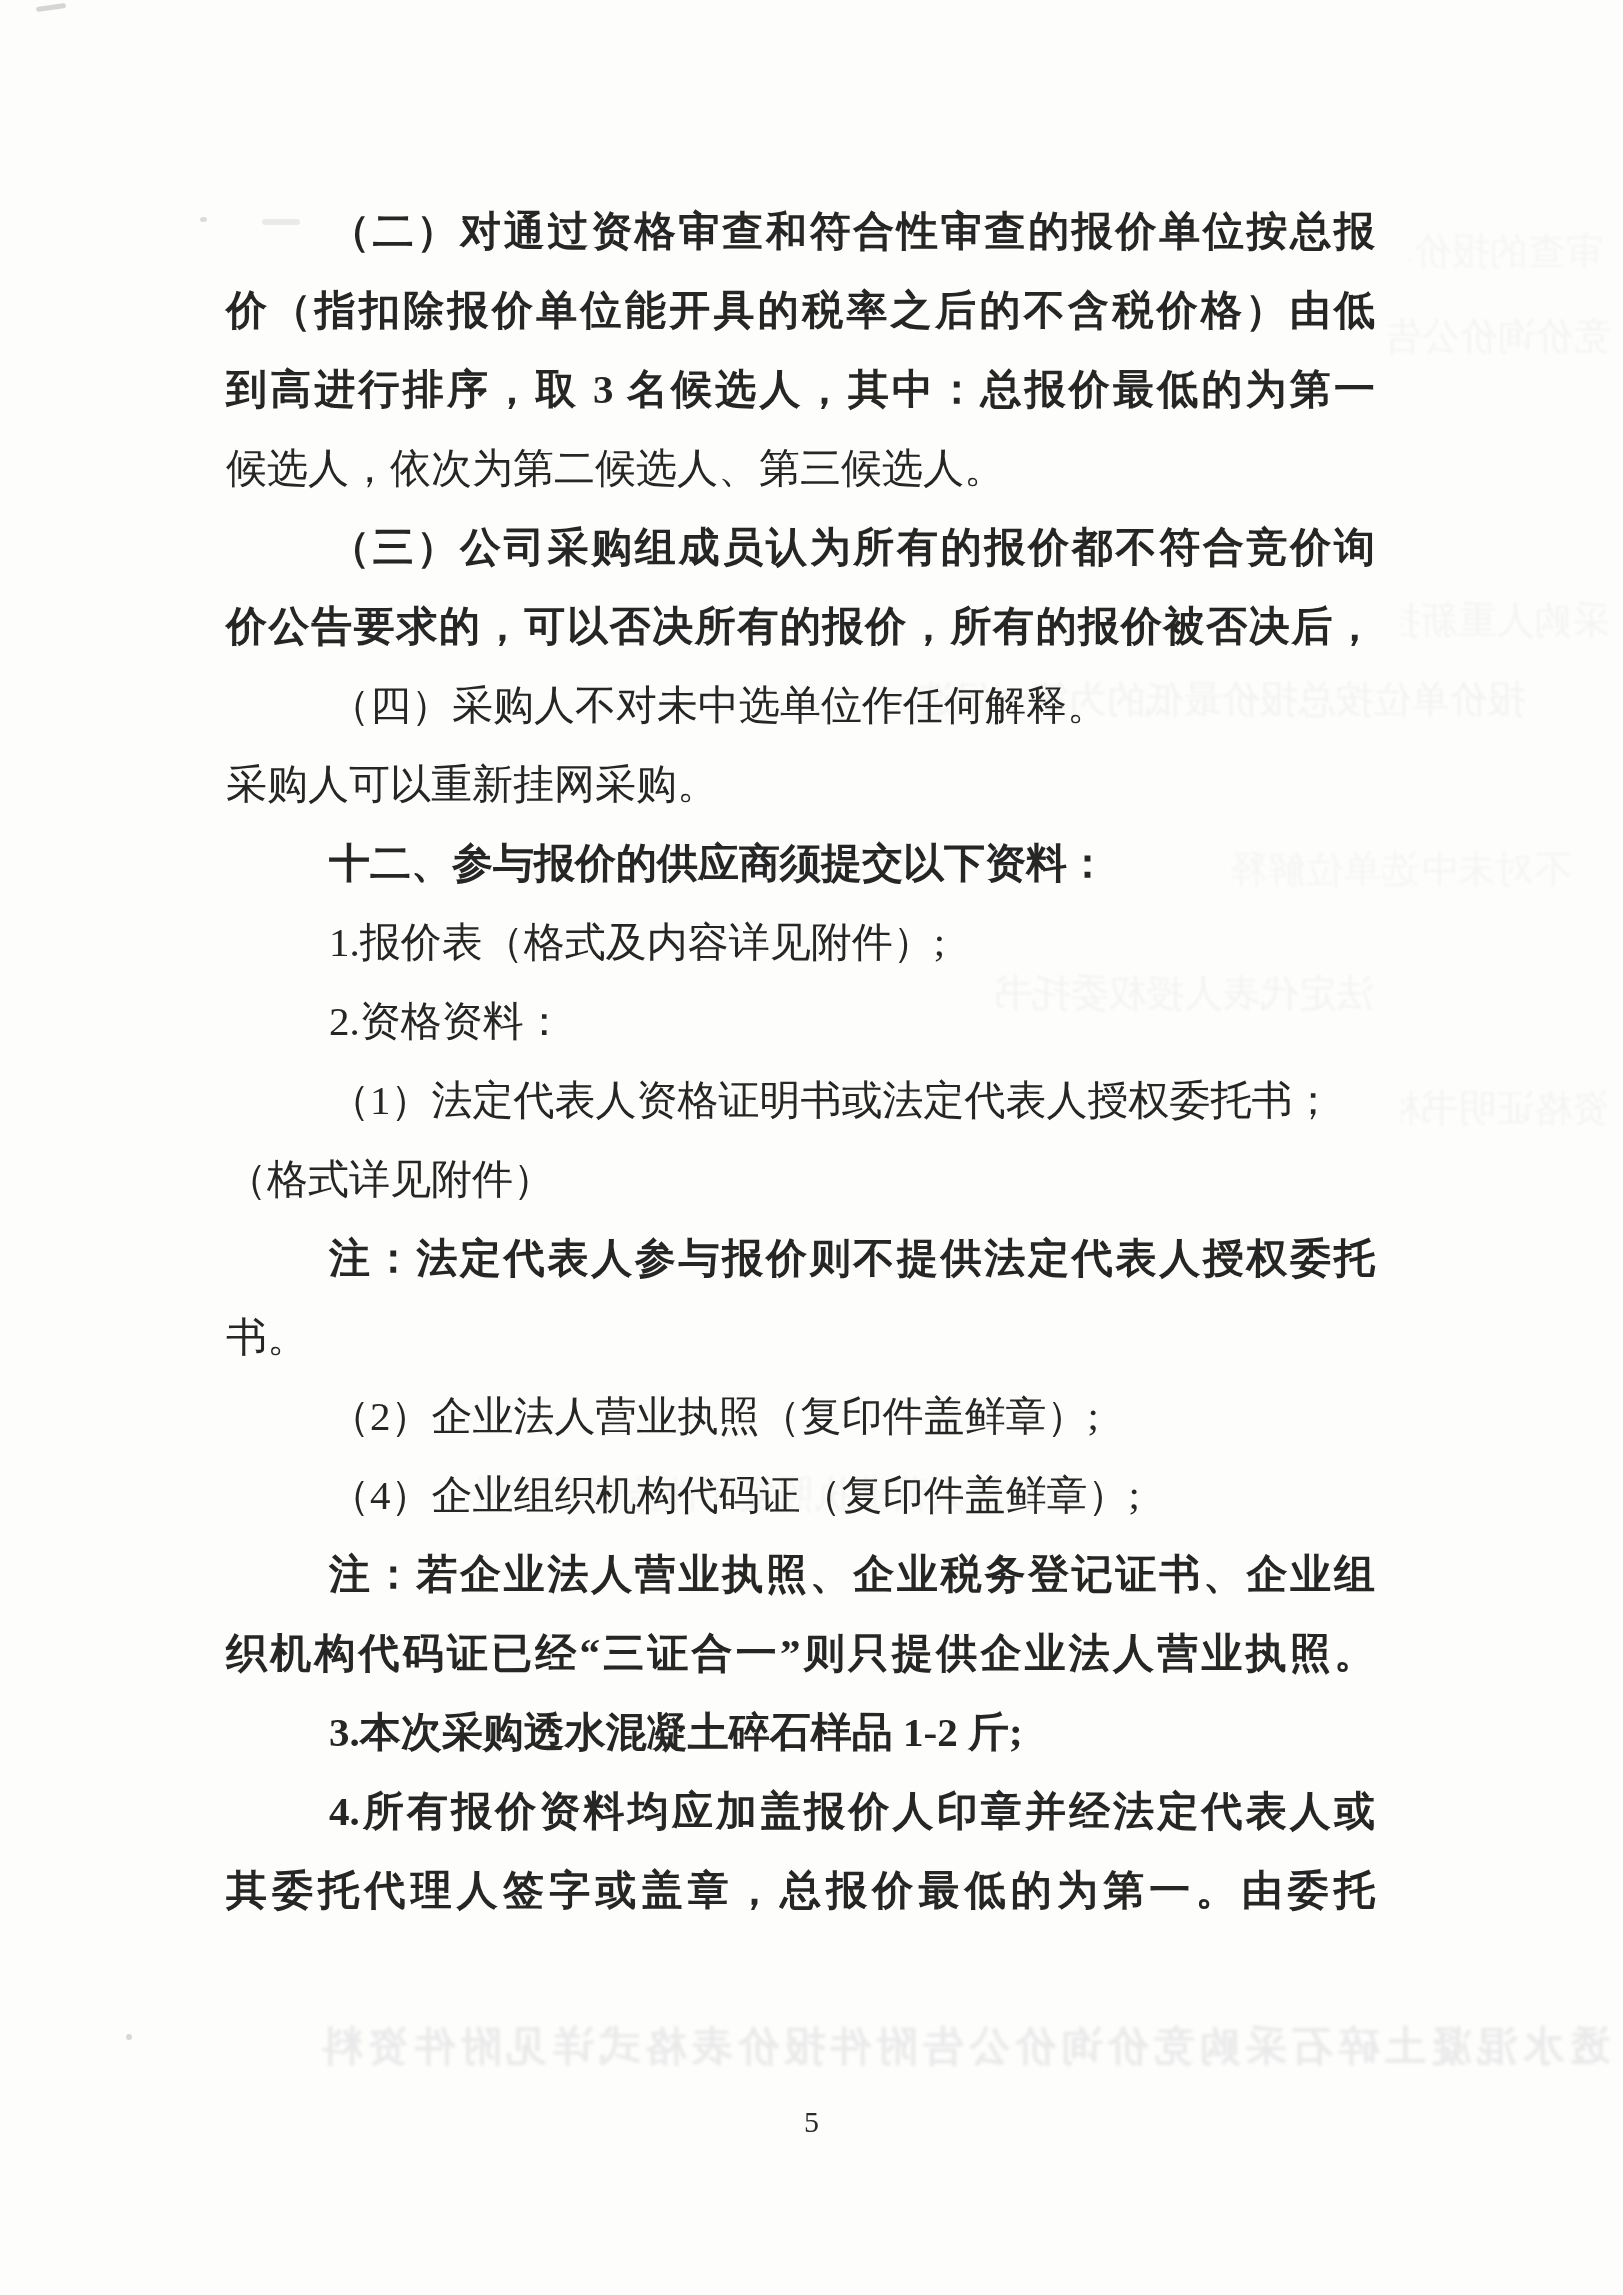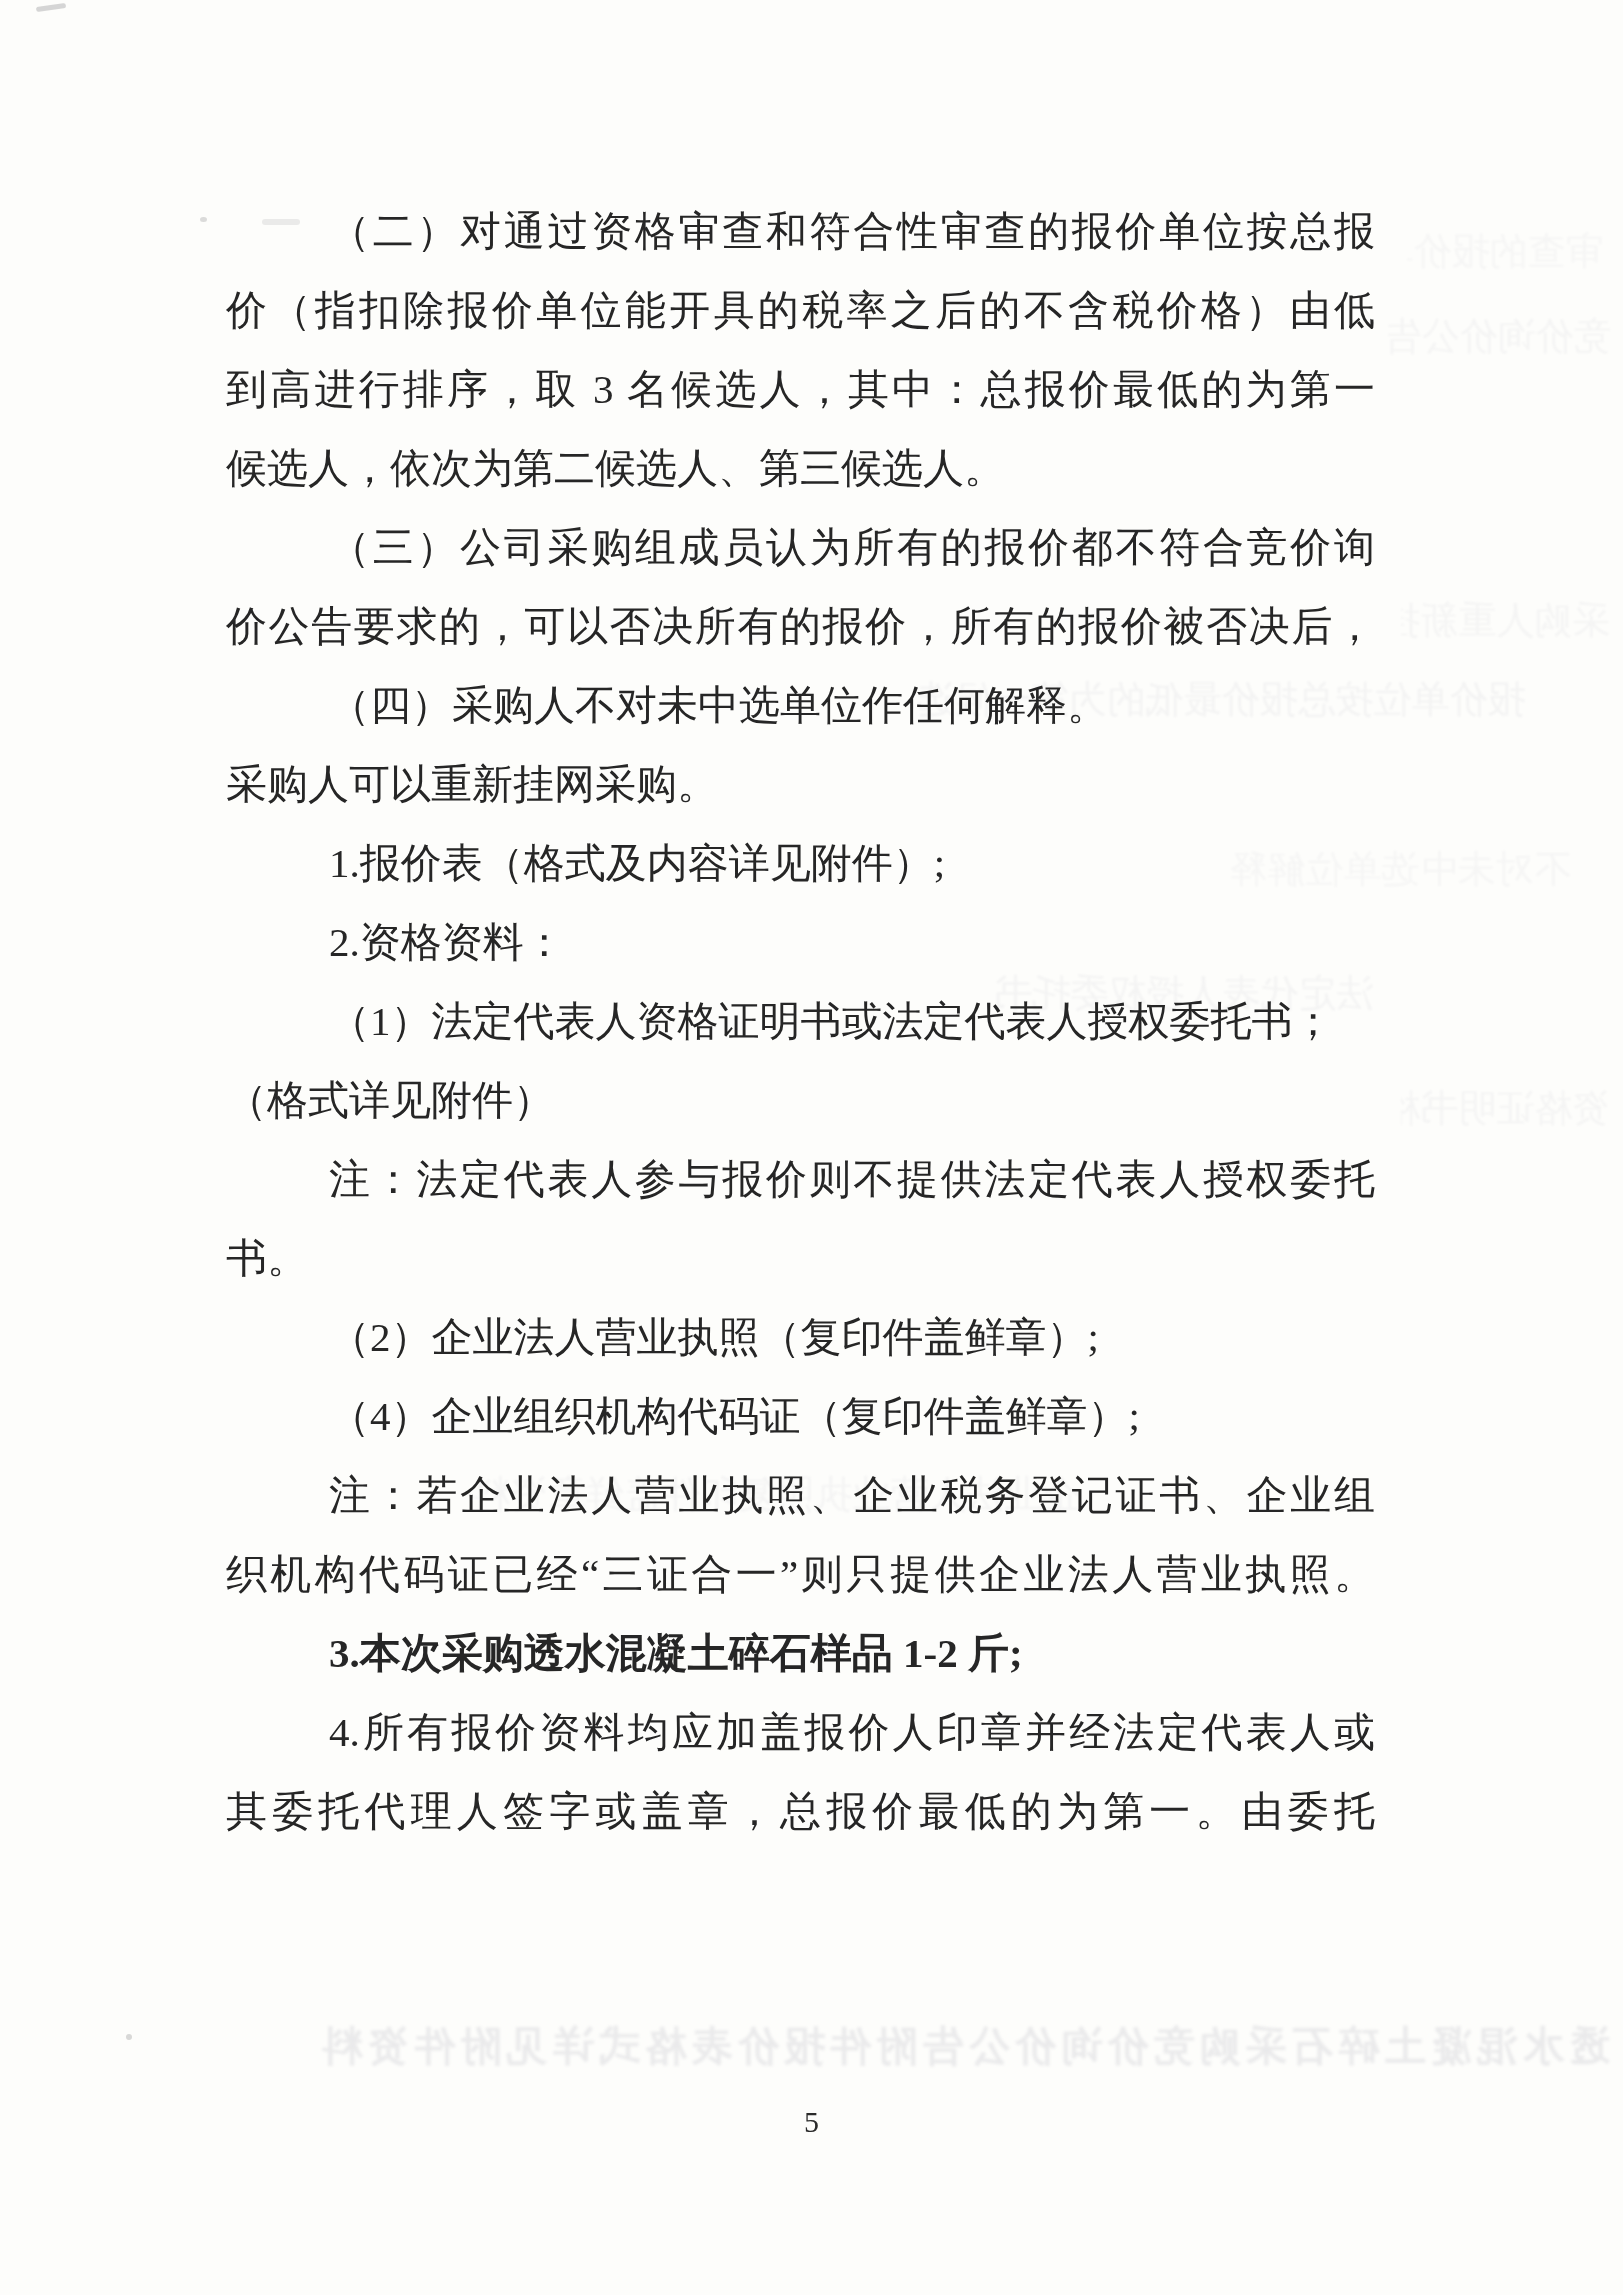--- a/index.html
+++ b/index.html
@@ -16,21 +16,21 @@
     position:absolute;left:226px;top:192px;width:1149px;
   }
   .line{
     height:79px;line-height:79px;
     font-size:41px;letter-spacing:0;
     text-align:justify;text-align-last:left;
     white-space:normal;
   }
   .line.indent{padding-left:103px;}
   .line.bold{font-weight:700;}
-  .line.full{text-align-last:justify;}
+  .line.full{text-align-last:justify;font-weight:bold;}
   .page-number{
     position:absolute;top:2104px;left:0;width:1623px;
     text-align:center;font-size:30px;line-height:35px;color:#2a2a2a;
   }
   
   .ghost{
     position:absolute;height:56px;line-height:56px;
     color:#5d5d78;filter:blur(1.3px);transform:scaleX(-1);
     white-space:nowrap;overflow:hidden;font-size:38px;
     pointer-events:none;
@@ -77,20 +77,21 @@
 
   <div class="content" id="content">
       <div class="line indent full">（二）对通过资格审查和符合性审查的报价单位按总报</div>
       <div class="line full">价（指扣除报价单位能开具的税率之后的不含税价格）由低</div>
       <div class="line full">到高进行排序，取 3 名候选人，其中：总报价最低的为第一</div>
       <div class="line">候选人，依次为第二候选人、第三候选人。</div>
       <div class="line indent full">（三）公司采购组成员认为所有的报价都不符合竞价询</div>
       <div class="line full">价公告要求的，可以否决所有的报价，所有的报价被否决后，</div>
       <div class="line indent">（四）采购人不对未中选单位作任何解释。</div>
       <div class="line">采购人可以重新挂网采购。</div>
+      <div class="line indent bold">十二、参与报价的供应商须提交以下资料：</div>
       <div class="line indent">1.报价表（格式及内容详见附件）;</div>
       <div class="line indent">2.资格资料：</div>
       <div class="line indent">（1）法定代表人资格证明书或法定代表人授权委托书；</div>
       <div class="line">（格式详见附件）</div>
       <div class="line indent full">注：法定代表人参与报价则不提供法定代表人授权委托</div>
       <div class="line">书。</div>
       <div class="line indent">（2）企业法人营业执照（复印件盖鲜章）;</div>
       <div class="line indent">（4）企业组织机构代码证（复印件盖鲜章）;</div>
       <div class="line indent full">注：若企业法人营业执照、企业税务登记证书、企业组</div>
       <div class="line full">织机构代码证已经“三证合一”则只提供企业法人营业执照。</div>

